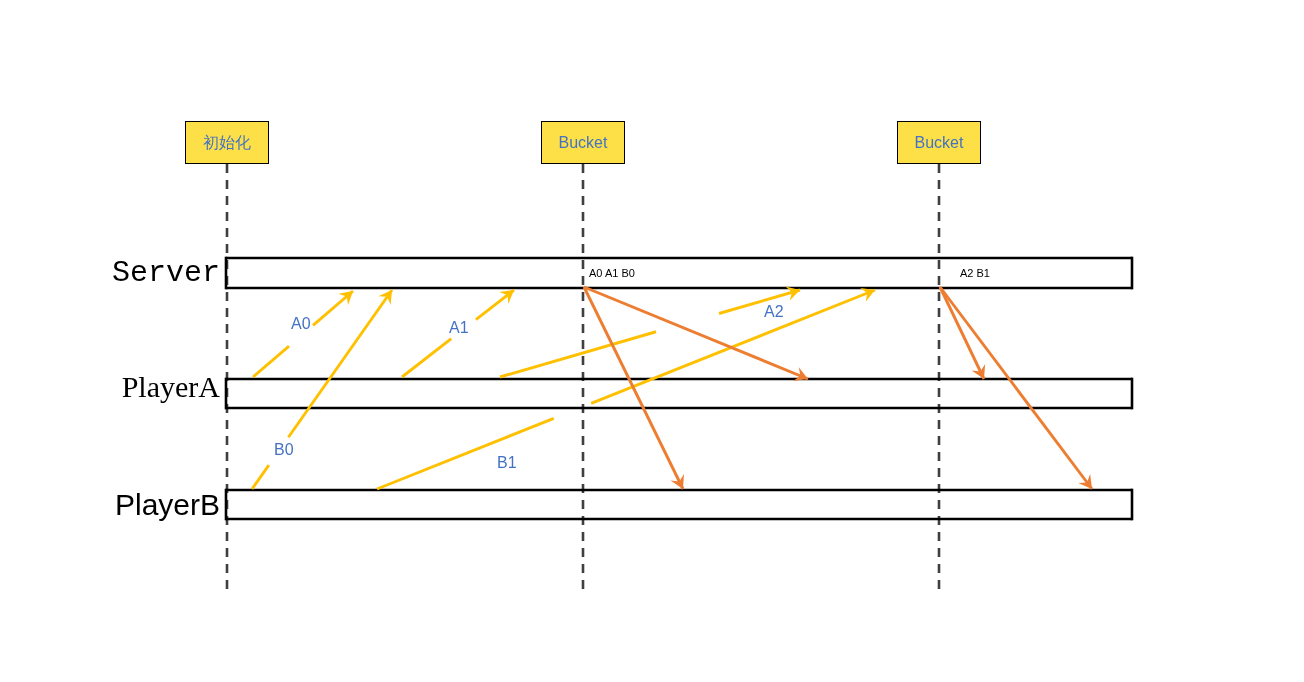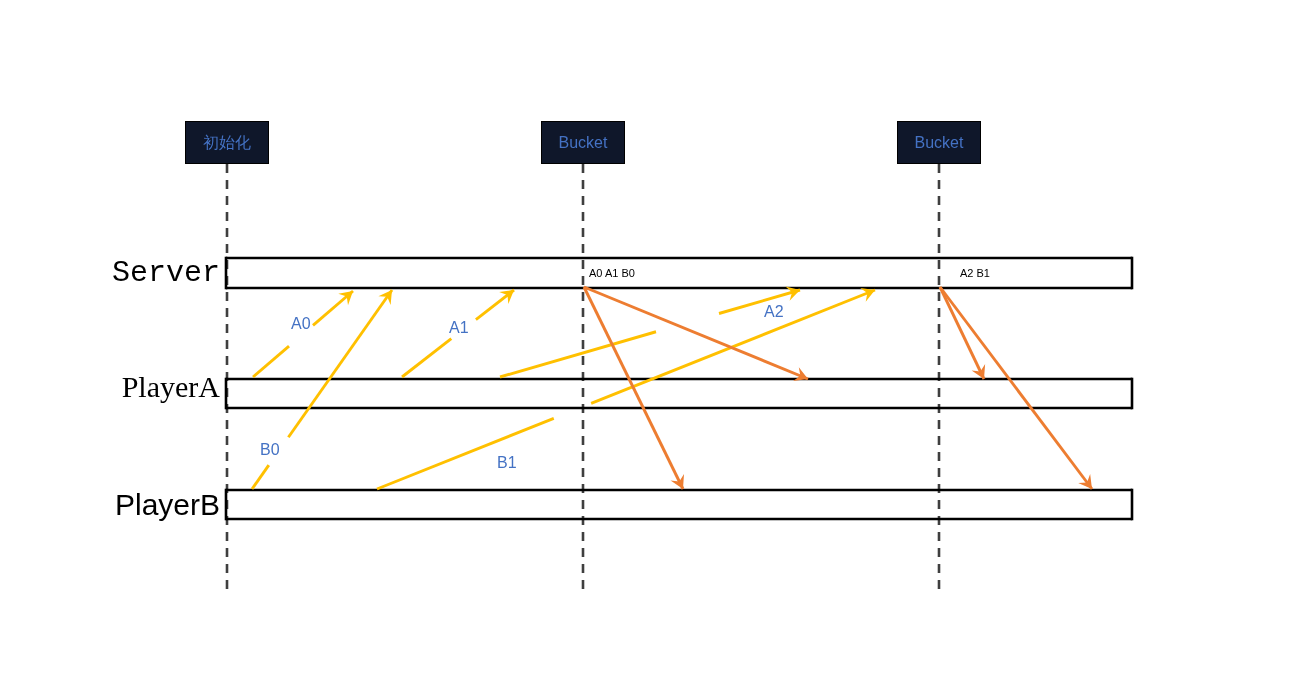--- a/index.html
+++ b/index.html
@@ -2,21 +2,21 @@
 <html><head>
 <meta charset="utf-8">
 <style>
   html,body{margin:0;padding:0;background:#ffffff;}
   body{width:1304px;height:682px;overflow:hidden;
        font-family:"Liberation Sans","DejaVu Sans",sans-serif;}
   #stage{position:relative;width:1304px;height:682px;background:#fff;}
   #svg{position:absolute;left:0;top:0;width:1304px;height:682px;}
 
   .hdr-box{position:absolute;box-sizing:border-box;border:1.6px solid #000;
-           background:#0f172a;display:flex;align-items:center;justify-content:center;}
+           background:#fde047;display:flex;align-items:center;justify-content:center;}
   .hdr-box span{color:#4472c4;font-size:16px;line-height:1;}
 
   .lane-label{position:absolute;color:#000;font-size:30px;line-height:1;
               white-space:nowrap;text-align:right;}
 
   .msg-label{position:absolute;color:#4472c4;font-size:16px;line-height:1;
              white-space:nowrap;}
 
   .bucket-note{position:absolute;color:#000;font-size:11px;line-height:1;
                white-space:nowrap;text-underline-offset:2.5px;}
@@ -108,21 +108,21 @@
         <span>Bucket</span>
       </div>
     </div>
   <div id="lanelabels-layer">
       <div class="lane-label" style="right: 1084px; top: 258px; font-family: Liberation Mono, monospace;">Server</div>
       <div class="lane-label" style="right: 1084px; top: 372px; font-family: Liberation Serif, serif;">PlayerA</div>
       <div class="lane-label" style="right: 1084px; top: 489.5px;">PlayerB</div>
     </div>
   <div id="msglabels-layer">
       <div class="msg-label" style="left: 291px; top: 316px;">A0</div>
-      <div class="msg-label" style="left: 260px; top: 442px;">B0</div>
+      <div class="msg-label" style="left: 274px; top: 442px;">B0</div>
       <div class="msg-label" style="left: 449px; top: 320px;">A1</div>
       <div class="msg-label" style="left: 497px; top: 455px;">B1</div>
       <div class="msg-label" style="left: 720px; top: 304px; margin-left: 44px;">A2</div>
     </div>
   <div id="notes-layer">
       <div class="bucket-note" style="left: 589px; top: 268px;">A0 A1 B0</div>
       <div class="bucket-note" style="left: 960px; top: 268px;">A2 B1</div>
     </div>
 
 </div>

